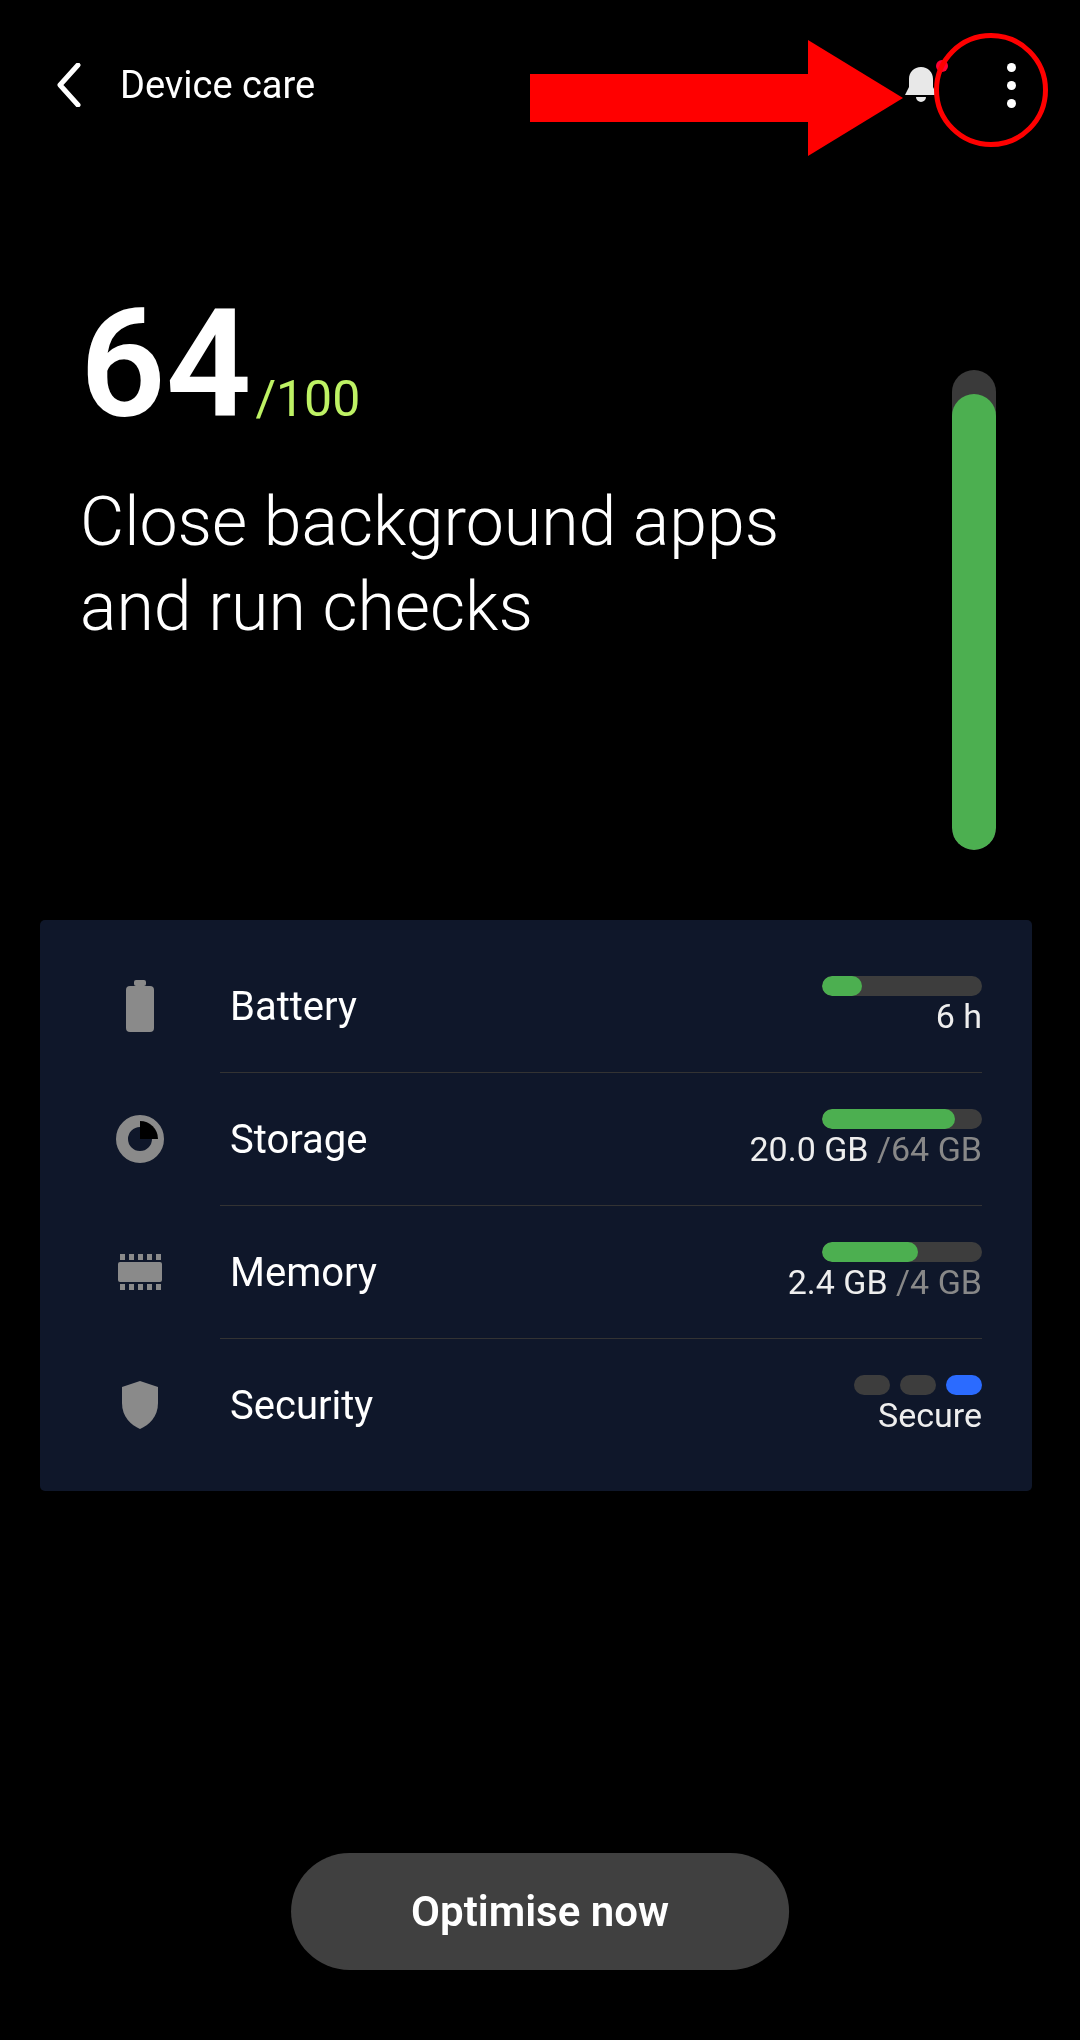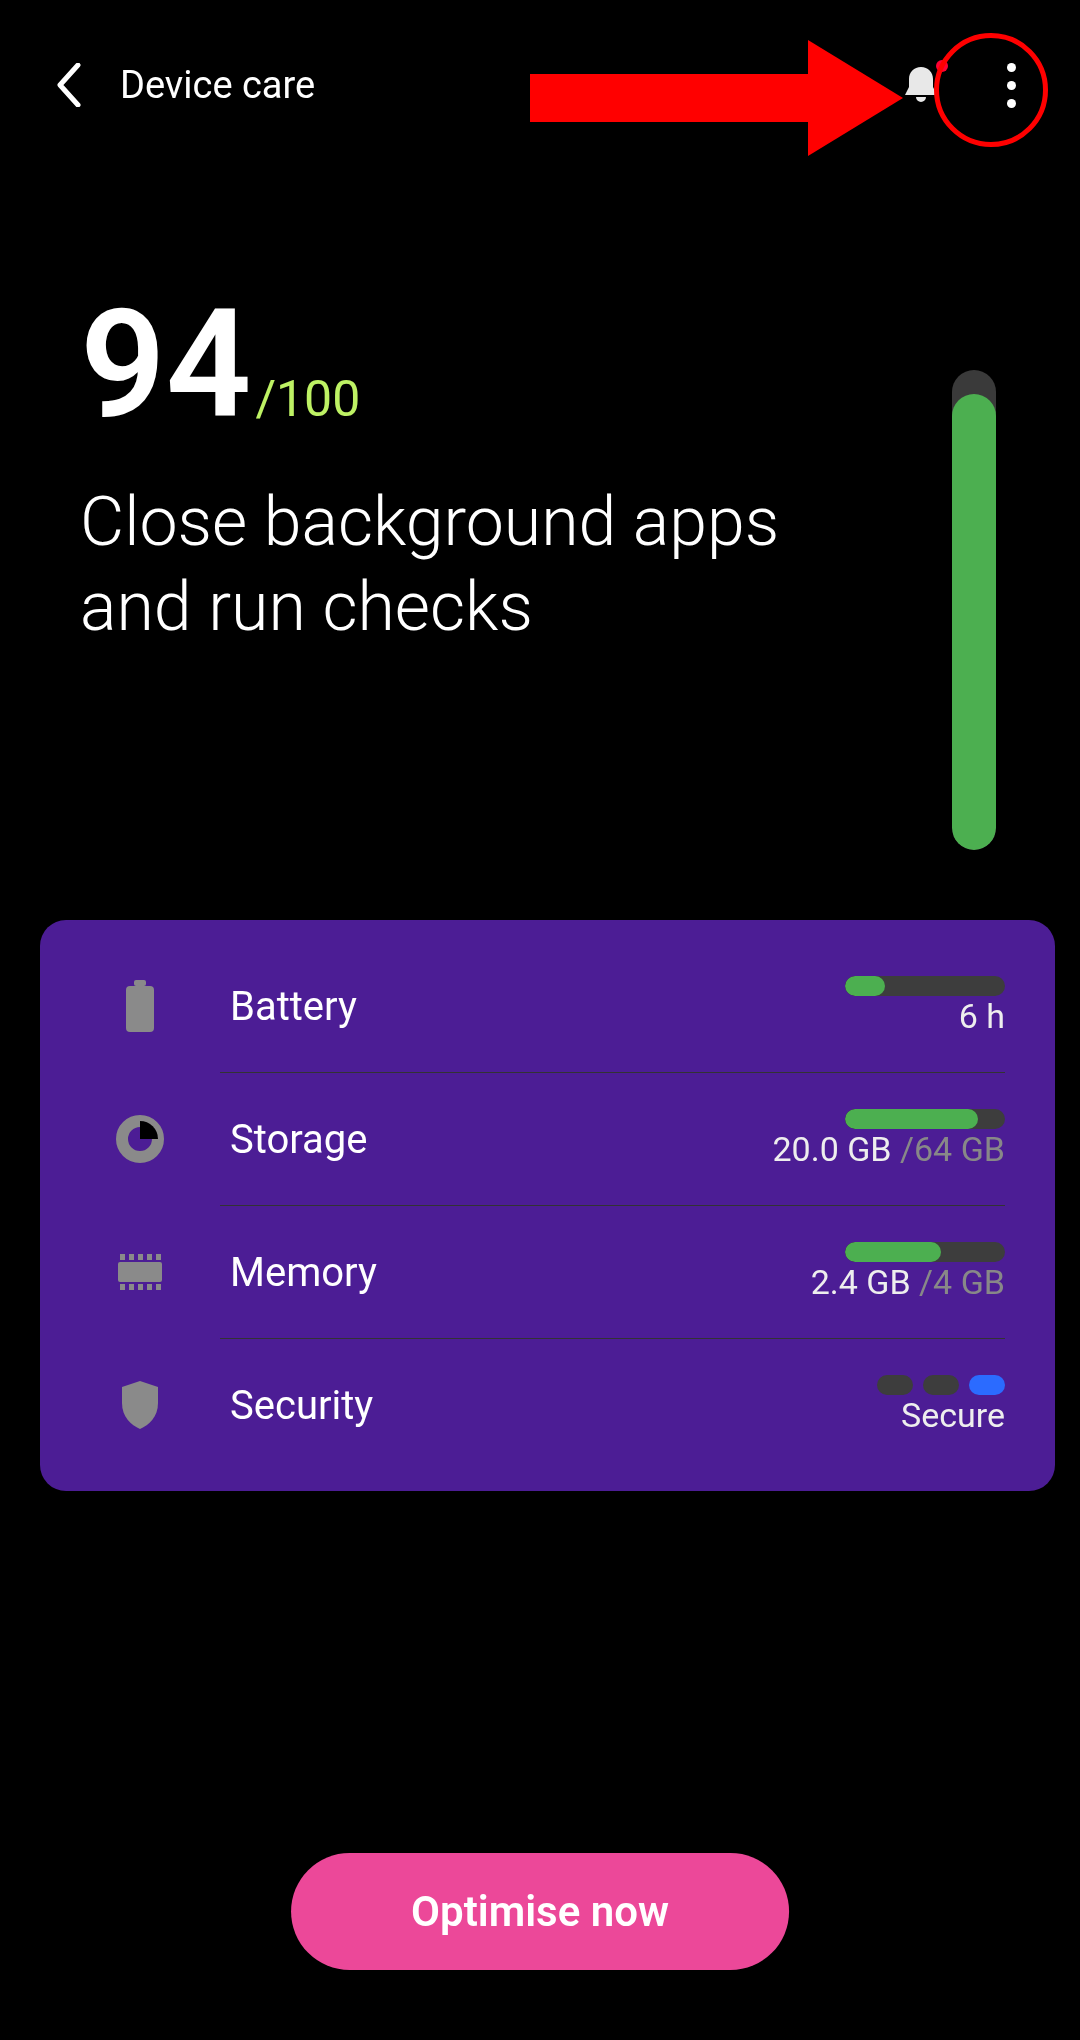--- a/index.html
+++ b/index.html
@@ -27,36 +27,36 @@
   .score-row { display: flex; align-items: baseline; }
   .score-num { font-size: 150px; font-weight: 600; line-height: 1; }
   .score-total { font-size: 50px; font-weight: 400; margin-left: 4px; color: #bef264; }
   .score-msg { font-size: 68px; font-weight: 300; margin-top: 40px; max-width: 760px; line-height: 1.25; }
 
   
   .vbar { position: absolute; top: 240px; right: 80px; width: 44px; height: 480px; border-radius: 22px; background: #3a3a3a; overflow: hidden; }
   .vbar-fill { position: absolute; bottom: 0; left: 0; right: 0; border-radius: 22px; background: #4caf50; }
 
   
-  .card { margin: 30px 21px 0 40px; background: #4c1d95; border-radius: 26px; padding: 20px 0; }
+  .card { margin: 30px 44px 0 40px; background: #0f172a; border-radius: 5px; padding: 20px 0; }
   .row { display: flex; align-items: center; padding: 36px 50px 36px 70px; }
   .card .divider { height:1px; background:#333; margin-left: 180px; margin-right:50px;}
   .row-icon { width: 60px; height: 60px; display: flex; align-items: center; justify-content: center; flex-shrink: 0; }
   .row-label { font-size: 40px; font-weight: 400; margin-left: 60px; flex: 1; }
   .row-right { display: flex; flex-direction: column; align-items: flex-end; min-width: 260px; }
   .hbar { width: 160px; height: 20px; background: #3d3d3d; border-radius: 10px; overflow: hidden; position: relative; }
   .hbar-fill { position: absolute; left: 0; top: 0; bottom: 0; background: #4caf50; border-radius: 10px; }
   .row-val { font-size: 34px; color: #eee; }
   .row-val .dim { color: #888; }
   .seg { display: flex; gap: 10px; }
   .seg span { width: 36px; height: 20px; border-radius: 10px; background: #3d3d3d; display:block;}
   .seg span.on { background: #2b6bff; }
 
   
-  .opt-btn { position: absolute; bottom: 70px; left: 50%; transform: translateX(-50%); background: #ec4899; color: #fff; font-size: 42px; font-weight: 600; padding: 34px 120px; border-radius: 60px; cursor: pointer; }
+  .opt-btn { position: absolute; bottom: 70px; left: 50%; transform: translateX(-50%); background: #404040; color: #fff; font-size: 42px; font-weight: 600; padding: 34px 120px; border-radius: 60px; cursor: pointer; }
 
 </style>
 </head>
 <body>
 
 <div class="screen">
 
   <div class="header">
     <div class="back-btn">
       <svg width="28" height="44" viewBox="0 0 28 44">
@@ -79,21 +79,21 @@
   </div>
 
   <div class="annotation">
     <div class="arrow-body"></div>
     <div class="arrow-head"></div>
     <div class="red-circle"></div>
   </div>
 
   <div class="score-area">
     <div class="score-row">
-      <div class="score-num">94</div>
+      <div class="score-num">64</div>
       <div class="score-total">/100</div>
     </div>
     <div class="score-msg">Close background apps and run checks</div>
     <div class="vbar">
       <div class="vbar-fill" style="height:95%"></div>
     </div>
   </div>
 
   <div class="card">
 

